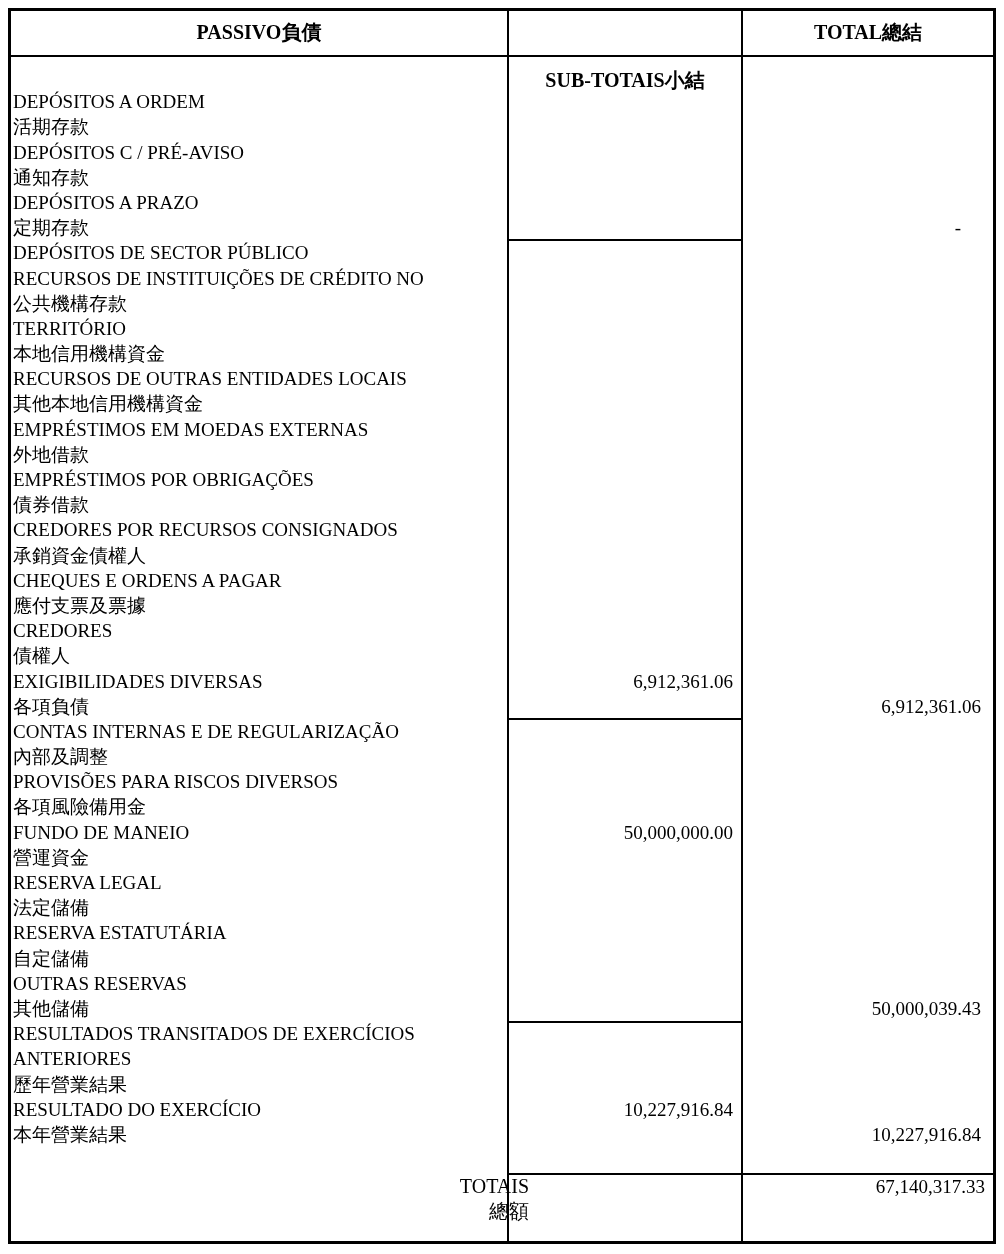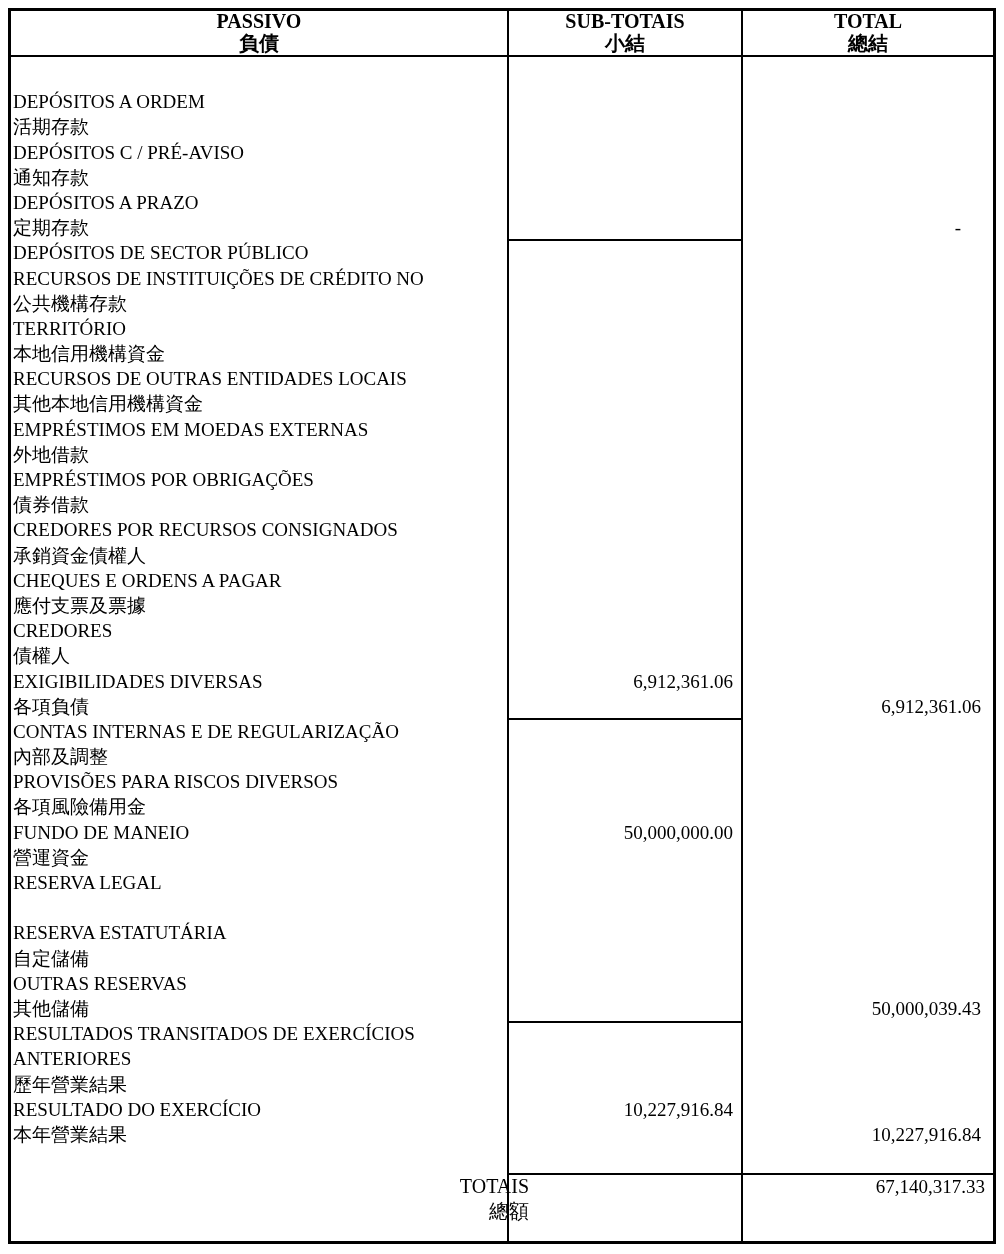--- a/index.html
+++ b/index.html
@@ -45,30 +45,30 @@
   .sep2       { left: 507px; top: 718px;  width: 234px; }
   .sep3       { left: 507px; top: 1021px; width: 234px; }
   .sep4       { left: 507px; top: 1173px; width: 489px; }
 
   
   .hcell {
     position: absolute;
     top: 8px;
     height: 47px;
     display: flex;
-    flex-direction: column;
+    flex-direction: row;
     justify-content: center;
     align-items: center;
     font-weight: bold;
     font-size: 20px;
     line-height: 22px;
     text-align: center;
   }
   .hcell.c1 { left: 11px;  width: 496px; }
-  .hcell.c2 { left: 509px; width: 232px; }
+  .hcell.c2 { left: 509px; width: 232px; margin-top: 48px; }
   .hcell.c3 { left: 743px; width: 250px; }
 
   
   .rows {
     position: absolute;
     left: 11px;
     top: 64px;
     width: 982px;
   }
   .row {
@@ -292,20 +292,21 @@
         <div class="cell label">營運資金</div>
         <div class="cell sub"></div>
         <div class="cell total"></div>
       </div>
       <div class="row">
         <div class="cell label">RESERVA LEGAL</div>
         <div class="cell sub"></div>
         <div class="cell total"></div>
       </div>
       <div class="row">
+        <div class="cell label">法定儲備</div>
         <div class="cell sub"></div>
         <div class="cell total"></div>
       </div>
       <div class="row">
         <div class="cell label">RESERVA ESTATUTÁRIA</div>
         <div class="cell sub"></div>
         <div class="cell total"></div>
       </div>
       <div class="row">
         <div class="cell label">自定儲備</div>

